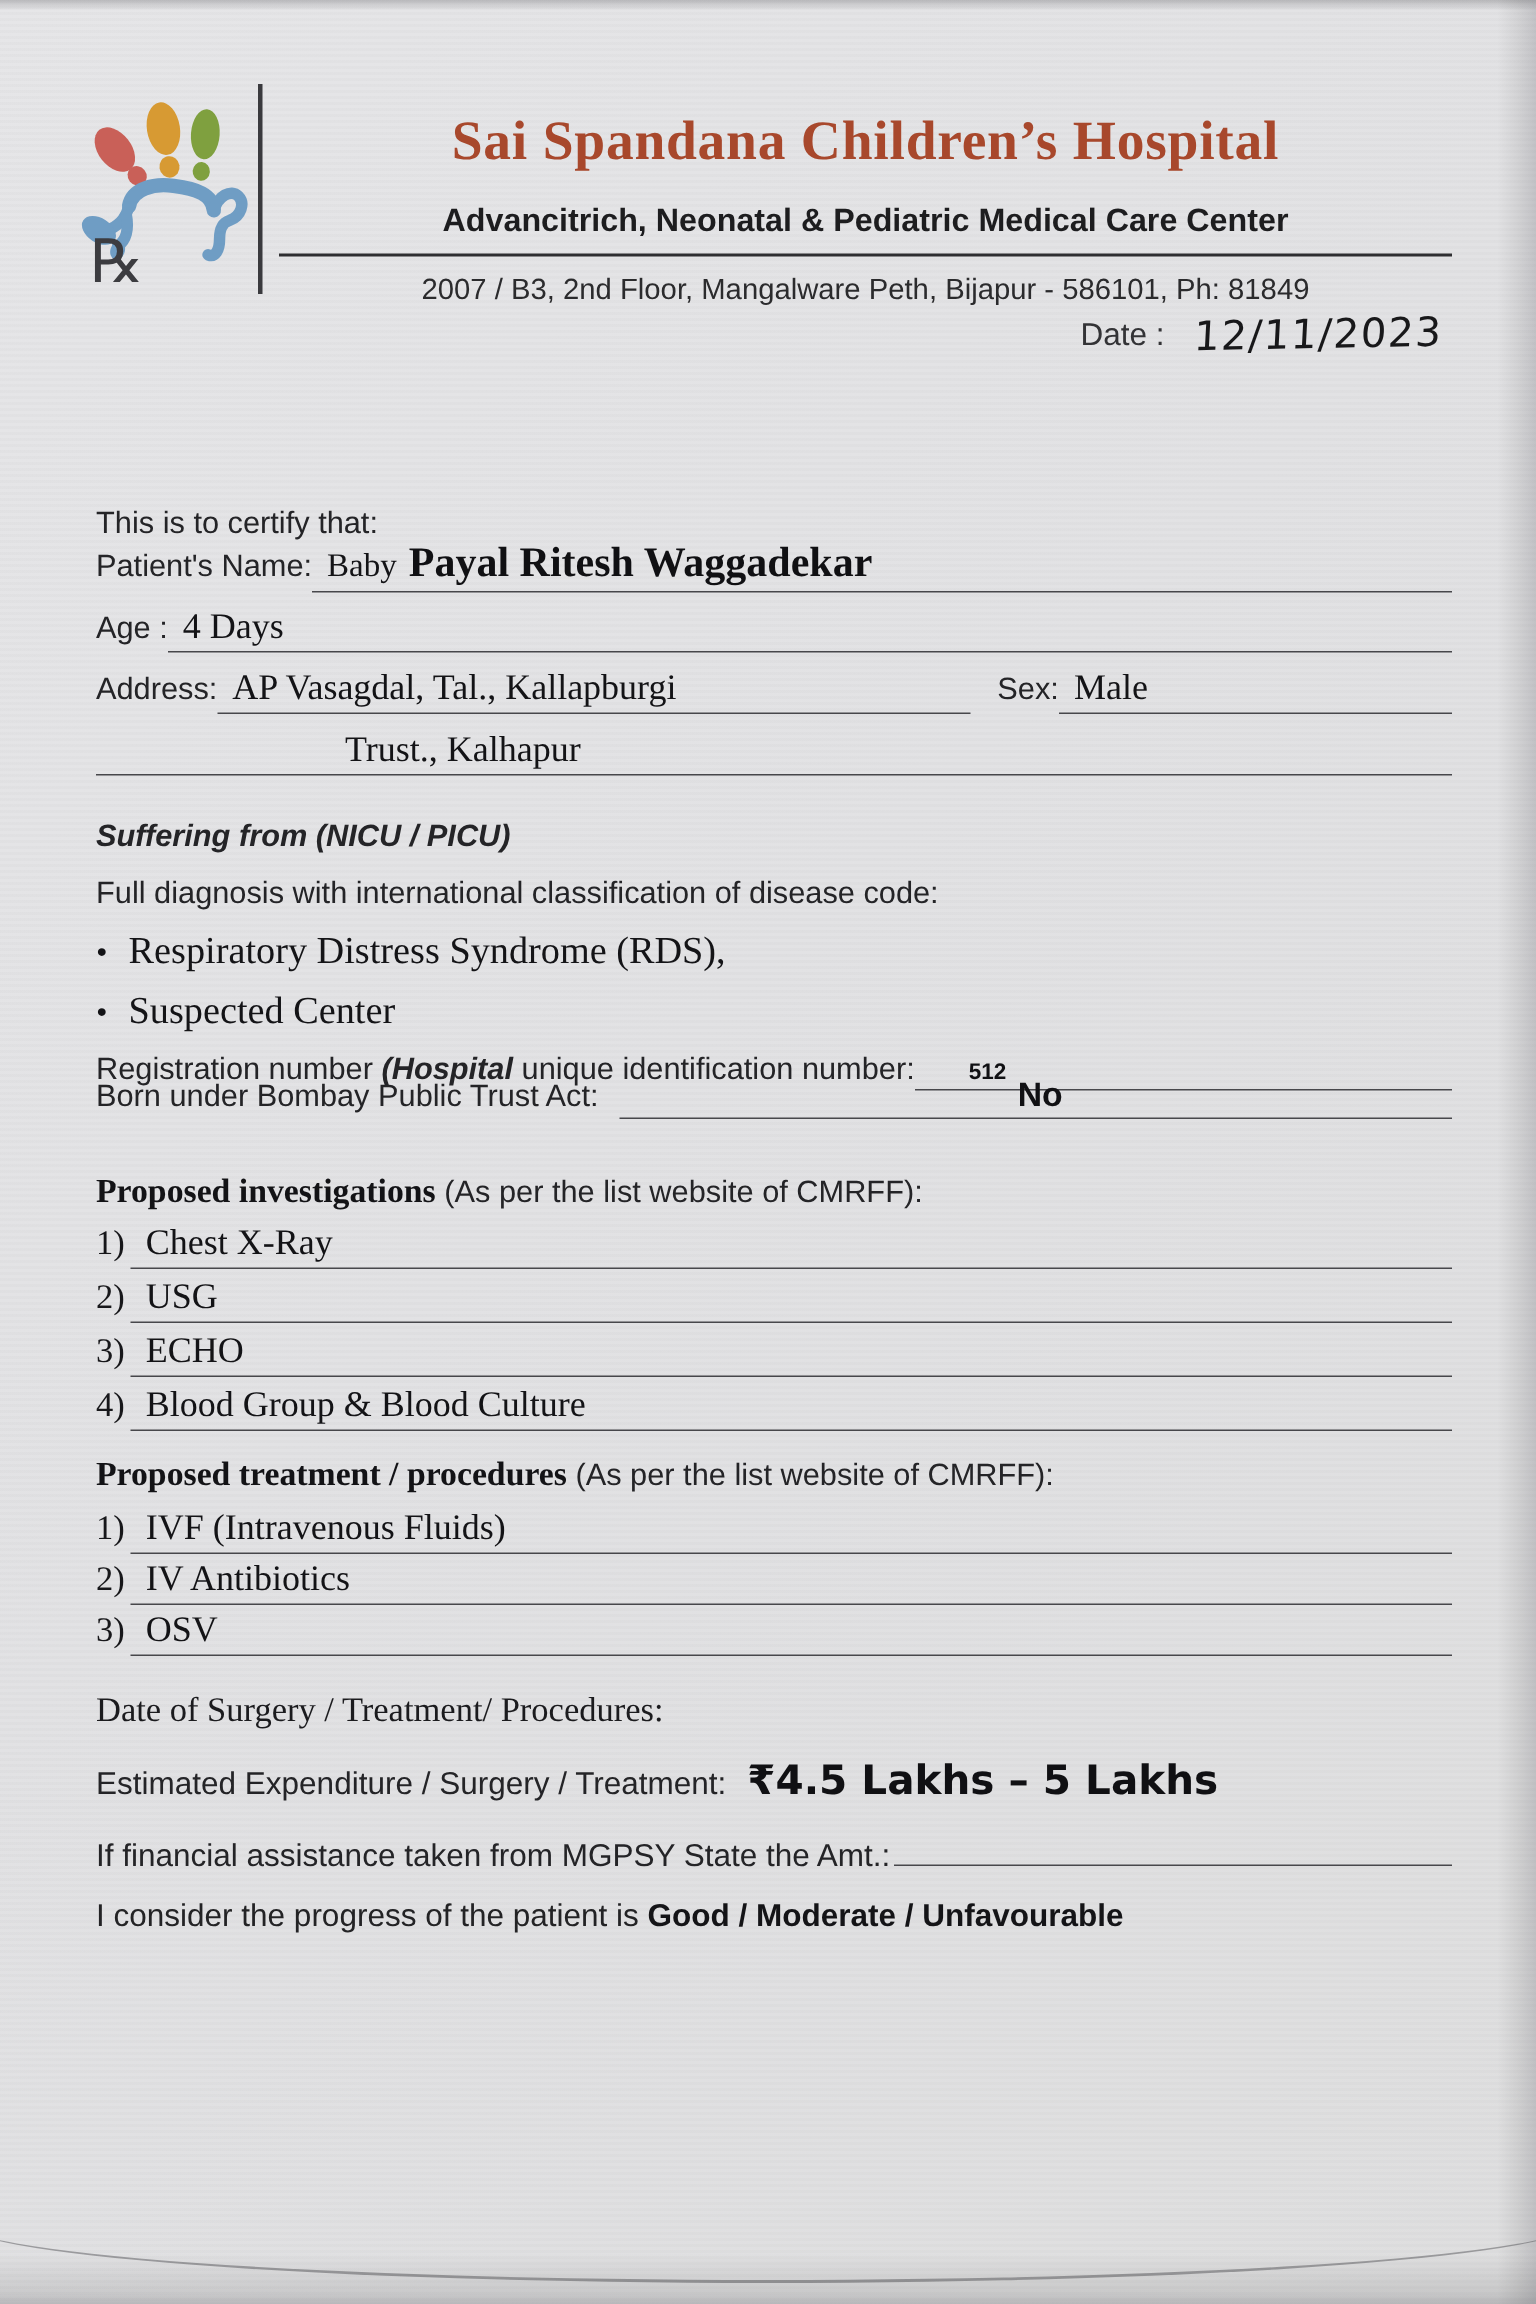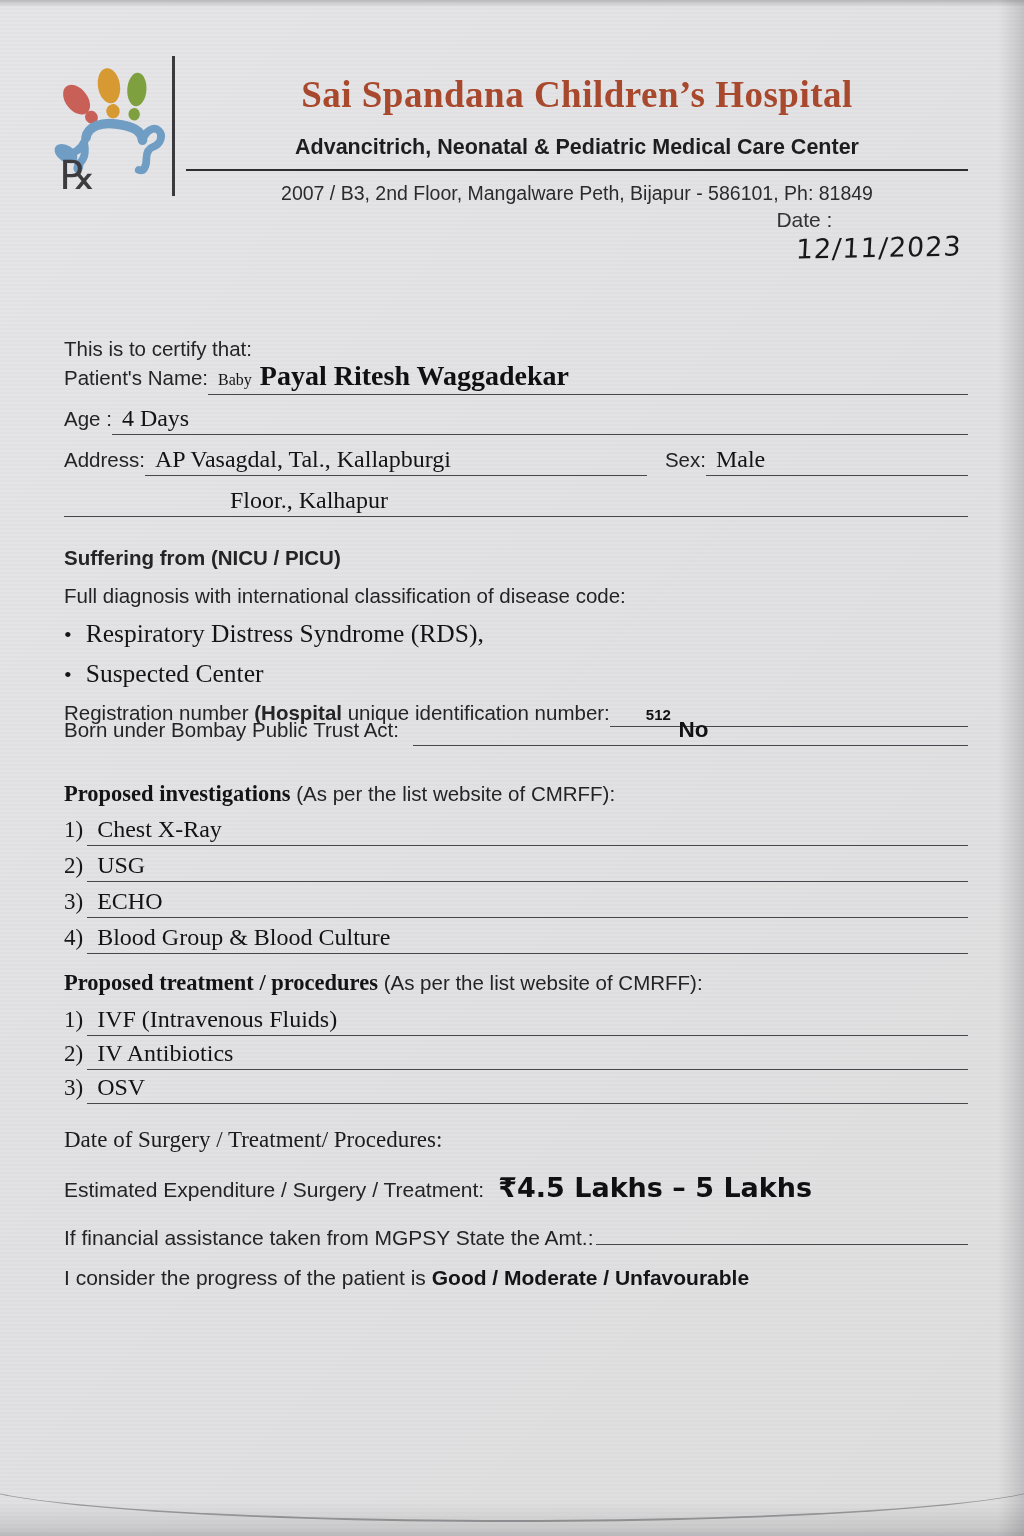--- a/index.html
+++ b/index.html
@@ -24,33 +24,33 @@
   .rx{position:absolute;left:60px;top:152px;font-size:40px;color:#3c3c40;
       font-family:"DejaVu Sans",sans-serif;}
   .hdr-divider{position:absolute;left:172px;top:56px;width:3px;height:140px;background:#3a3a3e;}
   .hdr-text{position:absolute;left:186px;right:56px;top:76px;text-align:center;}
   .hosp-title{font-family:"Liberation Serif",serif;font-weight:bold;font-size:37px;
       color:#a8482c;letter-spacing:0.5px;line-height:1.05;}
   .hosp-sub{margin-top:20px;font-weight:bold;font-size:21.5px;color:#1d1d1f;}
   .hdr-rule{margin:9px auto 0 auto;width:100%;border-top:2.5px solid #2e2e31;}
   .hosp-addr{margin-top:11px;font-size:19.5px;color:#2b2b2d;}
 
-  .date-row{position:absolute;top:208px;right:62px;display:flex;align-items:flex-start;flex-direction:column;}
+  .date-row{position:absolute;top:208px;right:62px;display:flex;align-items:center;}
   .date-lbl{font-size:21px;color:#333336;}
   .date-val{margin-left:20px;font-family:"DejaVu Sans",sans-serif;font-size:27px;color:#18181a;
       transform:skewX(-4deg) rotate(-1deg);letter-spacing:1px;}
 
   
   .row{position:absolute;left:64px;right:56px;display:flex;align-items:baseline;}
   .lbl{font-size:20.5px;color:#242427;white-space:nowrap;}
-  .b{font-weight:bold;}
+  .b{font-weight:bold;font-style:italic;}
   .serifv{font-family:"Liberation Serif",serif;font-size:24px;color:#131316;white-space:nowrap;}
   .fill{flex:1 1 auto;border-bottom:1.7px solid #47474b;padding:0 4px 2px 10px;min-height:8px;}
   .fill-fixed{flex:0 0 auto;border-bottom:1.7px solid #47474b;padding:0 4px 2px 10px;}
-  .name-pre{font-family:"Liberation Serif",serif;font-size:16px;color:#141417;}
+  .name-pre{font-family:"Liberation Serif",serif;font-size:22px;color:#141417;}
   .name-main{font-family:"Liberation Serif",serif;font-size:28px;font-weight:bold;color:#101013;margin-left:8px;}
   .bullet-line{font-family:"Liberation Serif",serif;font-size:25.5px;color:#141417;}
   .bullet-dot{font-size:22px;margin-right:14px;}
   .num{font-family:"Liberation Serif",serif;font-size:23px;color:#17171a;margin-right:4px;white-space:nowrap;}
   .regval{font-family:"Liberation Sans",sans-serif;font-weight:bold;font-size:15px;color:#111114;padding-left:26px;}
   .noval{font-weight:bold;font-size:22.5px;color:#111114;text-align:center;display:block;}
   .sectitle-serif{font-family:"Liberation Serif",serif;font-weight:bold;font-size:22.5px;color:#131316;text-align:center;}
   .sectitle-rest{font-size:20.5px;color:#242427;}
   .surgery-lbl{font-family:"Liberation Serif",serif;font-size:23px;color:#1b1b1e;}
   .expend-val{font-family:"DejaVu Sans",sans-serif;font-weight:bold;font-size:27px;color:#101013;
@@ -128,21 +128,21 @@
       <span class="serifv">AP Vasagdal, Tal., Kallapburgi</span>
     </span>
     <span class="lbl" style="margin-left:18px">Sex:</span>
     <span class="fill">
       <span class="serifv">Male</span>
     </span>
   </div>
 
   <div class="row" style="top:487px">
     <span class="fill" style="padding-left:166px">
-      <span class="serifv">Floor., Kalhapur</span>
+      <span class="serifv">Trust., Kalhapur</span>
     </span>
   </div>
 
   <div class="row" style="top:546px">
     <span class="lbl b">Suffering from (NICU / PICU)</span>
   </div>
   <div class="row" style="top:584px">
     <span class="lbl">Full diagnosis with international classification of disease code:</span>
   </div>
   <div class="row" style="top:619px">

